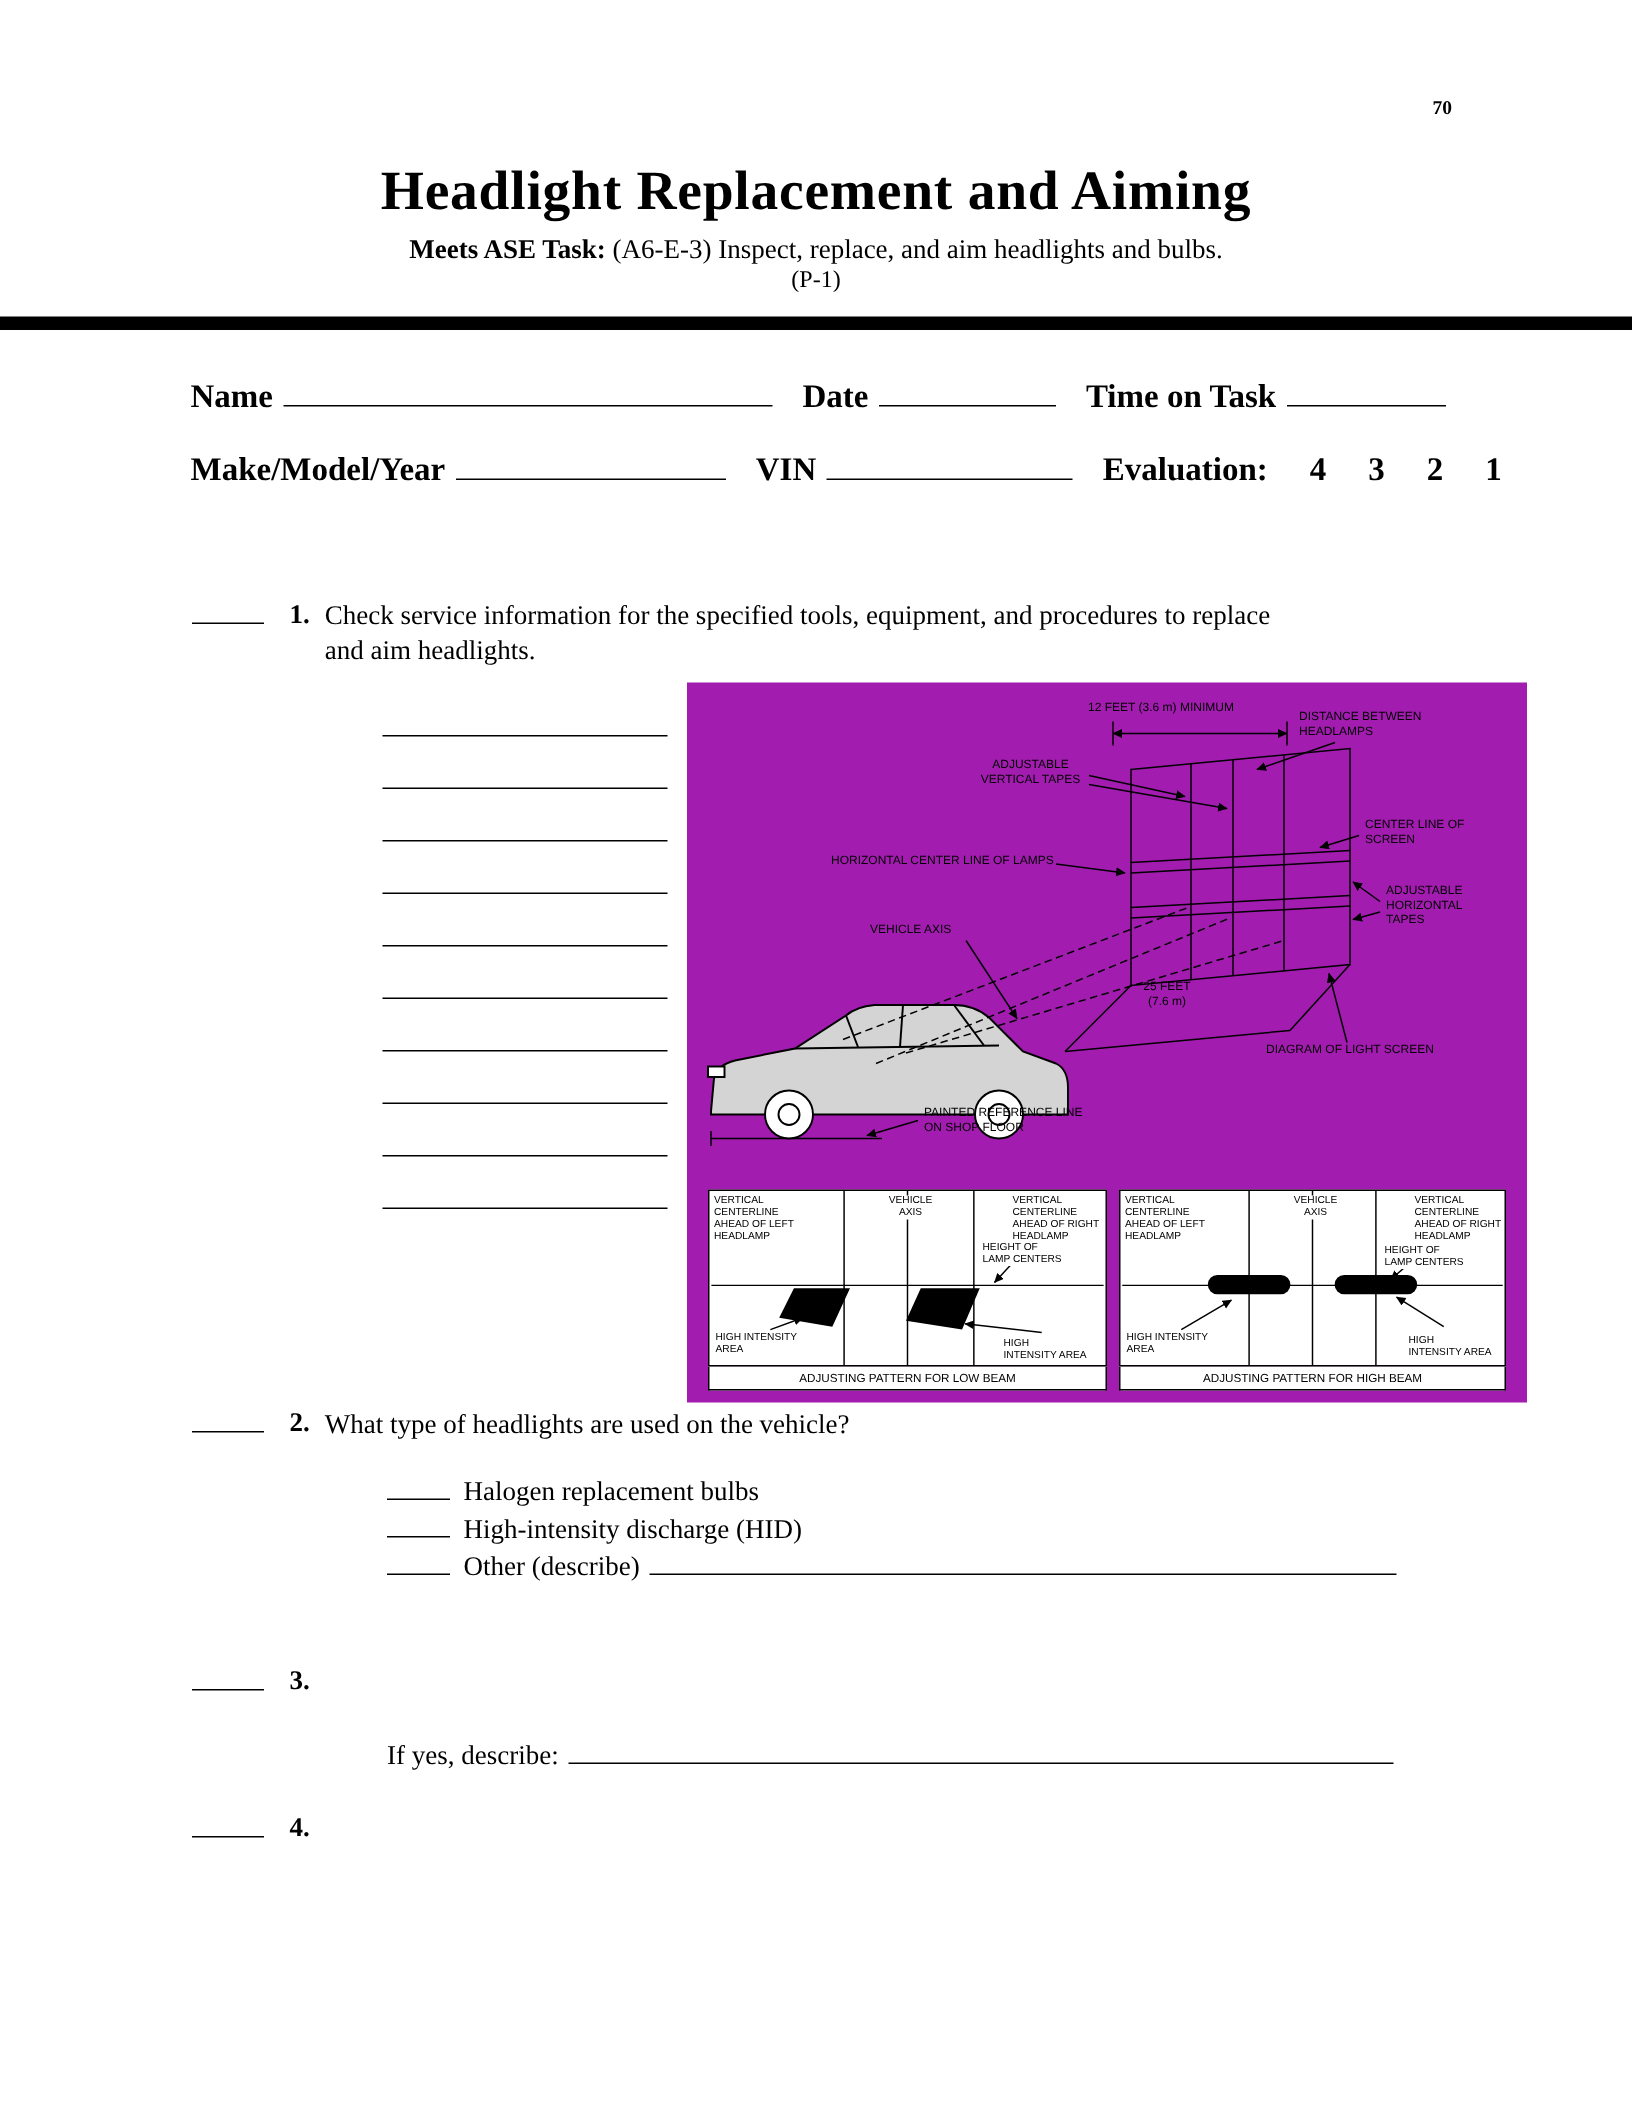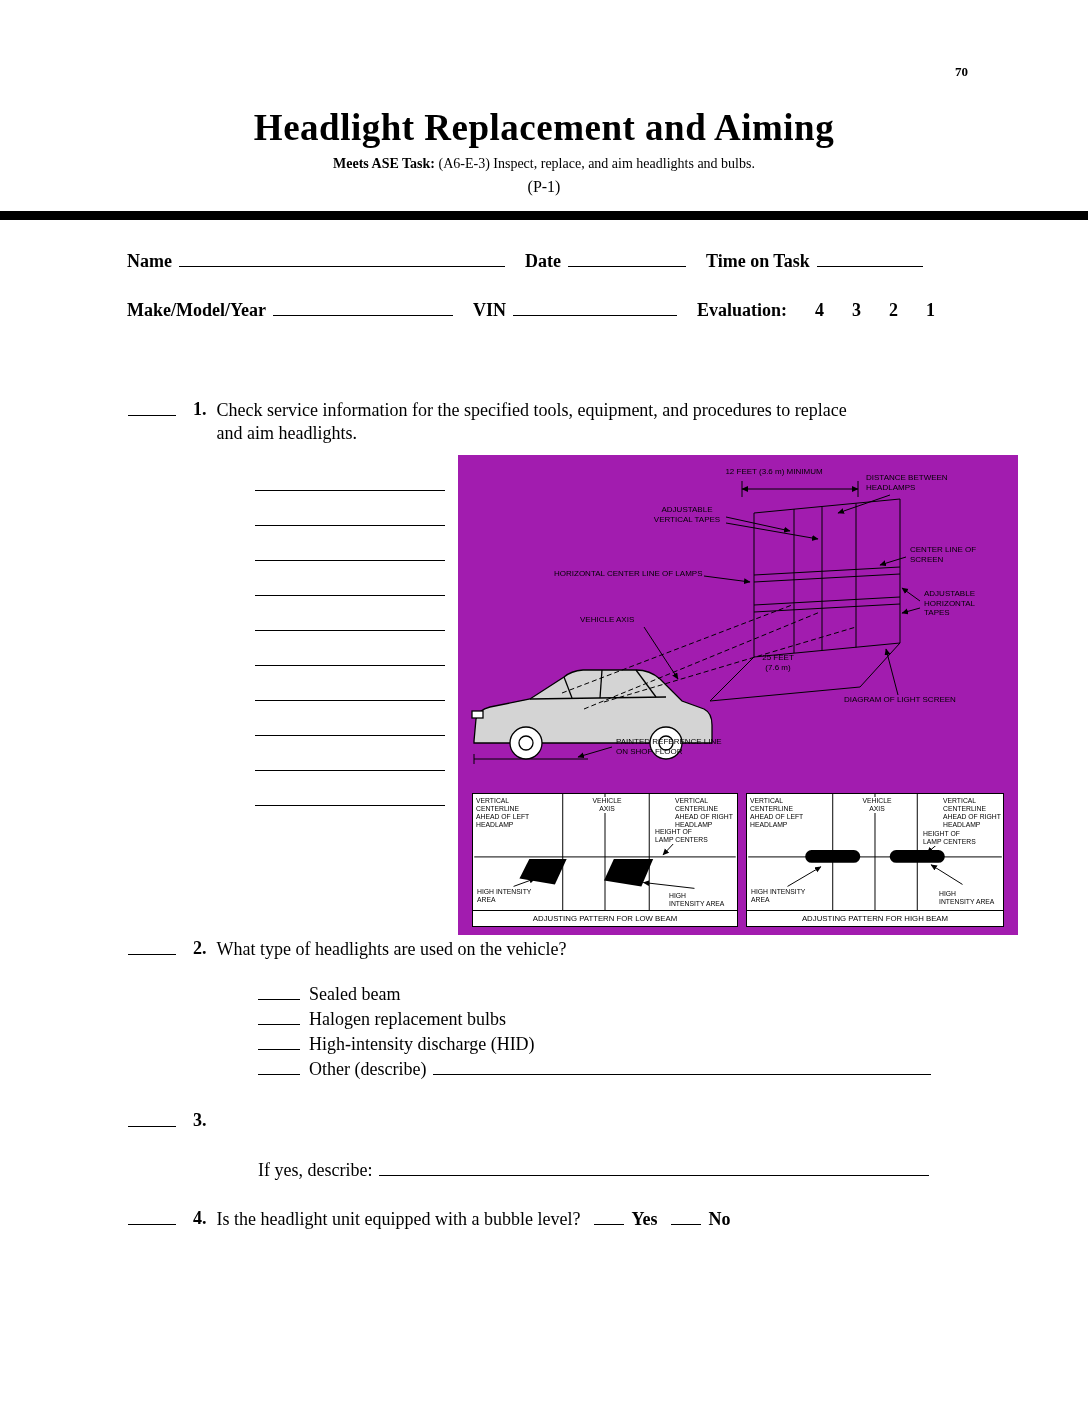--- a/index.html
+++ b/index.html
@@ -6,27 +6,27 @@
   html,body { background:#ffffff; }
   body {
     width:1088px; height:1408px; position:relative;
     font-family:"Liberation Serif", serif; color:#000;
   }
 
   
   .page-num { position:absolute; top:64px; right:120px; font-weight:bold; font-size:13px; }
   .title { position:absolute; top:106px; left:0; width:100%; text-align:center;
            font-size:37px; font-weight:bold; letter-spacing:.5px; }
-  .meets { position:absolute; top:156px; left:0; width:100%; text-align:center; font-size:14px; }
+  .meets { position:absolute; top:156px; left:0; width:100%; text-align:center; font-size:18px; }
   .meets b { font-weight:bold; }
   .priority { position:absolute; top:178px; left:0; width:100%; text-align:center; font-size:16px; }
   .rule { position:absolute; top:211px; left:0; width:1088px; height:9px; background:#000; }
 
   
-  .row { position:absolute; font-size:18px; white-space:nowrap; }
+  .row { position:absolute; font-size:22px; white-space:nowrap; }
   .lbl { font-weight:bold; }
   .ml { margin-left:20px; }
   .blank { display:inline-block; height:14px; border-bottom:1.6px solid #000; margin-left:7px; }
   .eval-num { font-weight:bold; margin-left:28px; }
 
   
   .task { position:absolute; left:128px; display:flex; align-items:flex-start; font-size:18px; }
   .score-blank { width:48px; height:17px; border-bottom:1.8px solid #000; flex:none; }
   .task-num { font-weight:bold; margin-left:17px; flex:none; }
   .task-text { margin-left:10px; line-height:1.3; }
@@ -260,24 +260,20 @@
 
 <div class="task" style="top:938px">
   <span class="score-blank"></span>
   <span class="task-num">2.</span>
   <span class="task-text" style="width:660px">What type of headlights are used on the vehicle?</span>
 </div>
 
 <div class="options">
   <div class="opt">
     <span class="opt-blank"></span>
-    <span>Sealed beam</span>
-  </div>
-  <div class="opt">
-    <span class="opt-blank"></span>
     <span>Halogen replacement bulbs</span>
   </div>
   <div class="opt">
     <span class="opt-blank"></span>
     <span>High-intensity discharge (HID)</span>
   </div>
   <div class="opt">
     <span class="opt-blank"></span>
     <span>Other (describe)</span>
     <span class="blank" style="width:498px"></span>
@@ -289,16 +285,13 @@
   <span class="task-num">3.</span>
 </div>
 
 <div class="inline-row" style="left:258px; top:1160px;">
   <span>If yes, describe:</span><span class="blank" style="width:550px"></span>
 </div>
 
 <div class="task" style="top:1208px">
   <span class="score-blank"></span>
   <span class="task-num">4.</span>
-  <span class="task-text" style="white-space:nowrap">
-    <span>Is the headlight unit equipped with a bubble level?</span><span class="yn-blank"></span><span class="yn">Yes</span><span class="yn-blank"></span><span class="yn">No</span>
-  </span>
 </div>
 
 </body></html>

